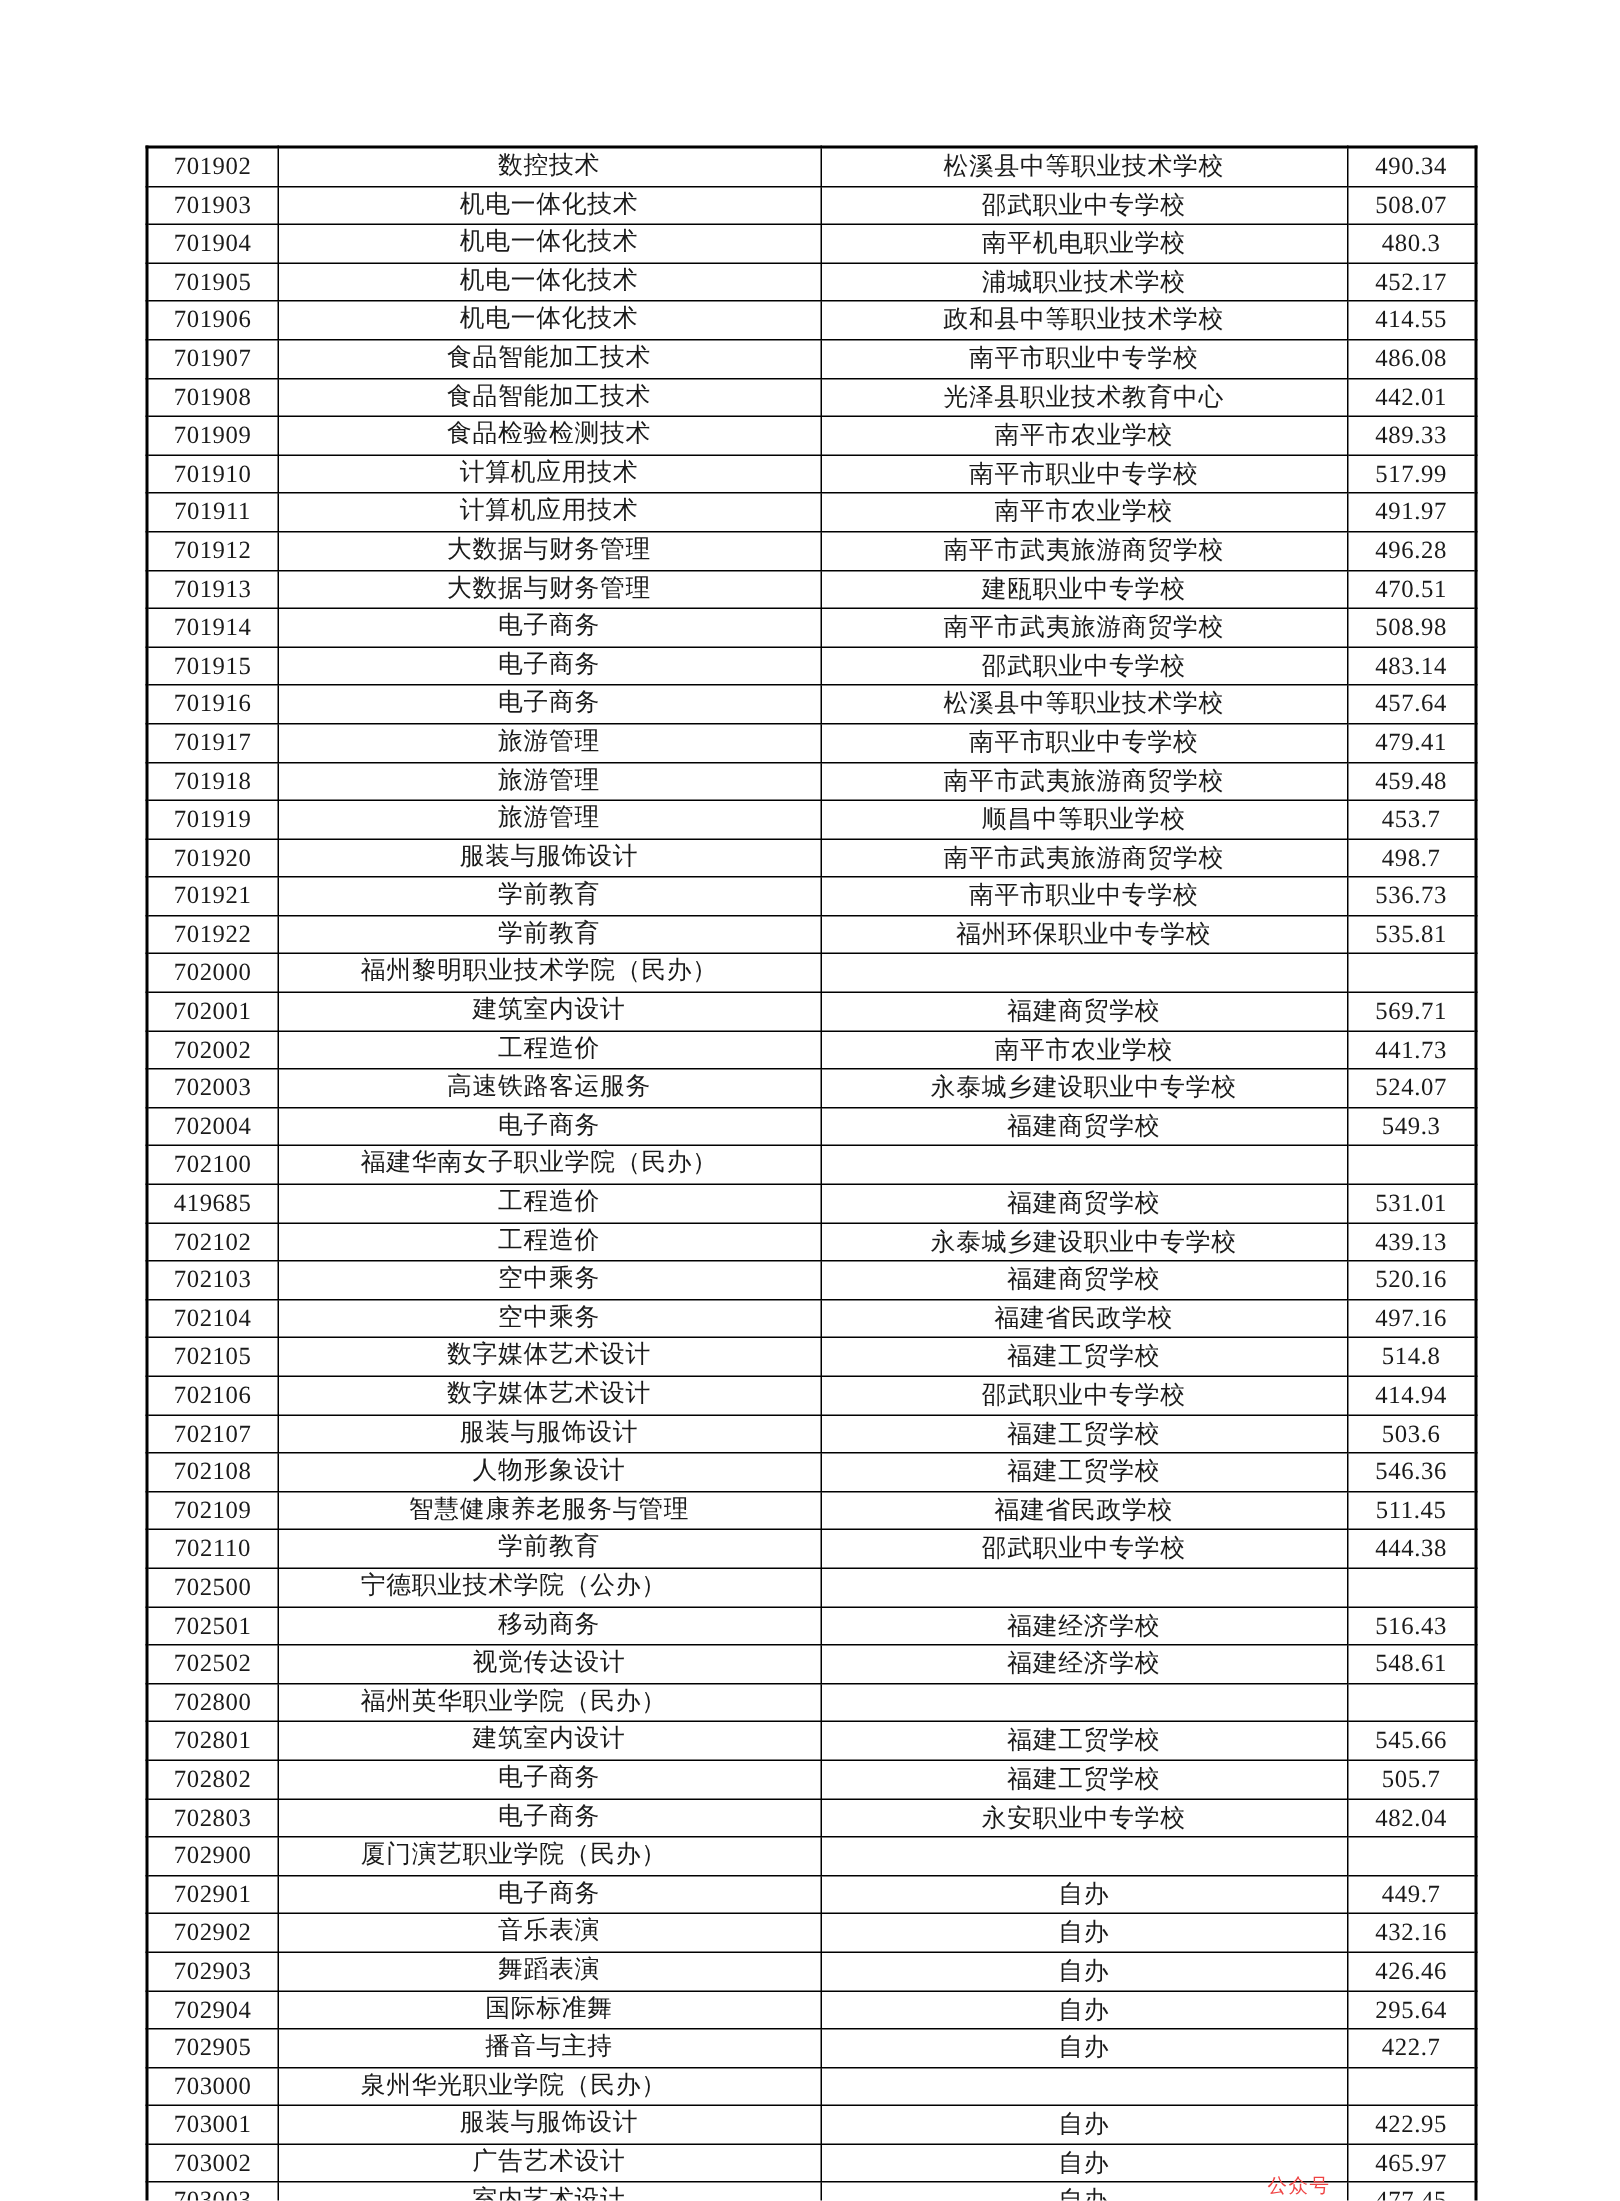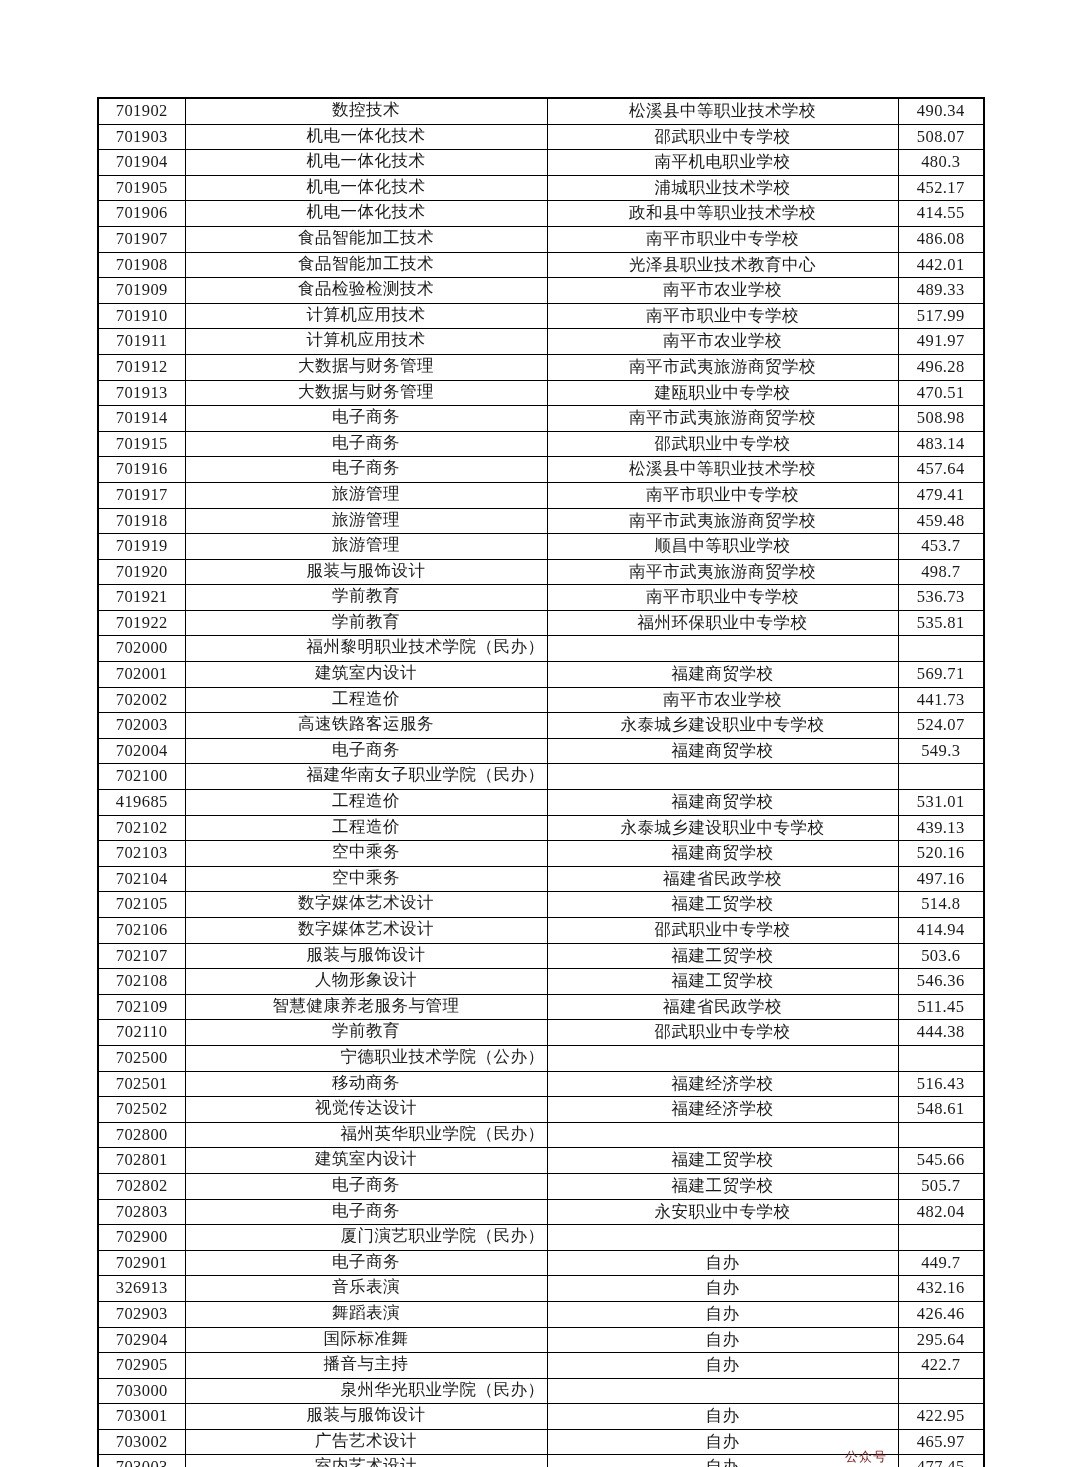--- a/index.html
+++ b/index.html
@@ -73,37 +73,37 @@
   }
 
   td.score-cell {
     font-size: 17px;
     letter-spacing: 0.4px;
     margin-top: 23px;
   }
 
   
   tr.institution-row td.major-cell {
-    text-align: right;
-    padding-left: 36px;
+    text-align: left;
+    padding-left: 55px;
     letter-spacing: 0.5px;
   }
 
   td.empty-cell {
     
   }
 
   #watermark {
     position: absolute;
     left: 845px;
     top: 1448px;
     width: 235px;
     height: 19px;
     font-size: 13px;
-    color: #7f1d1d;
+    color: #ef4444;
     letter-spacing: 1px;
     white-space: nowrap;
     overflow: hidden;
     font-family: "Liberation Sans", sans-serif;
   }
 </style>
 </head>
 <body>
 
 <div id="page">
@@ -387,21 +387,21 @@
             <td class="school-cell empty-cell"></td>
             <td class="score-cell empty-cell"></td>
           </tr>
           <tr class="major-row">
             <td class="code-cell">702901</td>
             <td class="major-cell">电子商务</td>
             <td class="school-cell">自办</td>
             <td class="score-cell">449.7</td>
           </tr>
           <tr class="major-row">
-            <td class="code-cell">326913</td>
+            <td class="code-cell">702902</td>
             <td class="major-cell">音乐表演</td>
             <td class="school-cell">自办</td>
             <td class="score-cell">432.16</td>
           </tr>
           <tr class="major-row">
             <td class="code-cell">702903</td>
             <td class="major-cell">舞蹈表演</td>
             <td class="school-cell">自办</td>
             <td class="score-cell">426.46</td>
           </tr>

